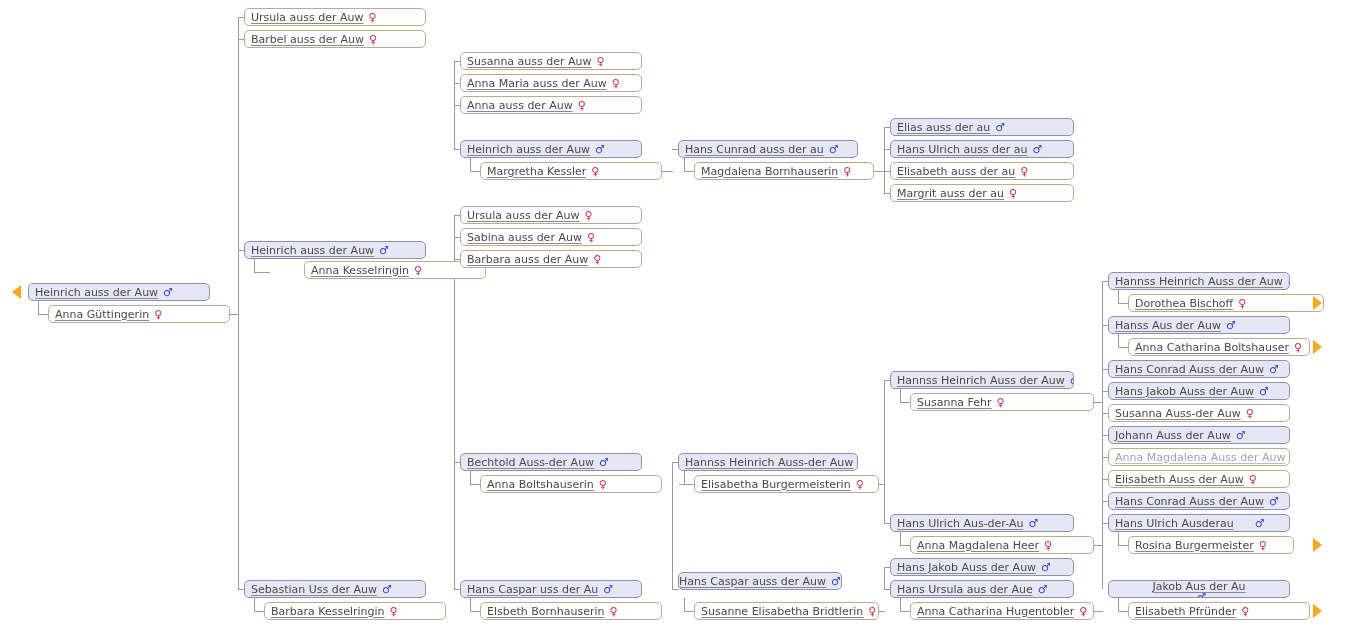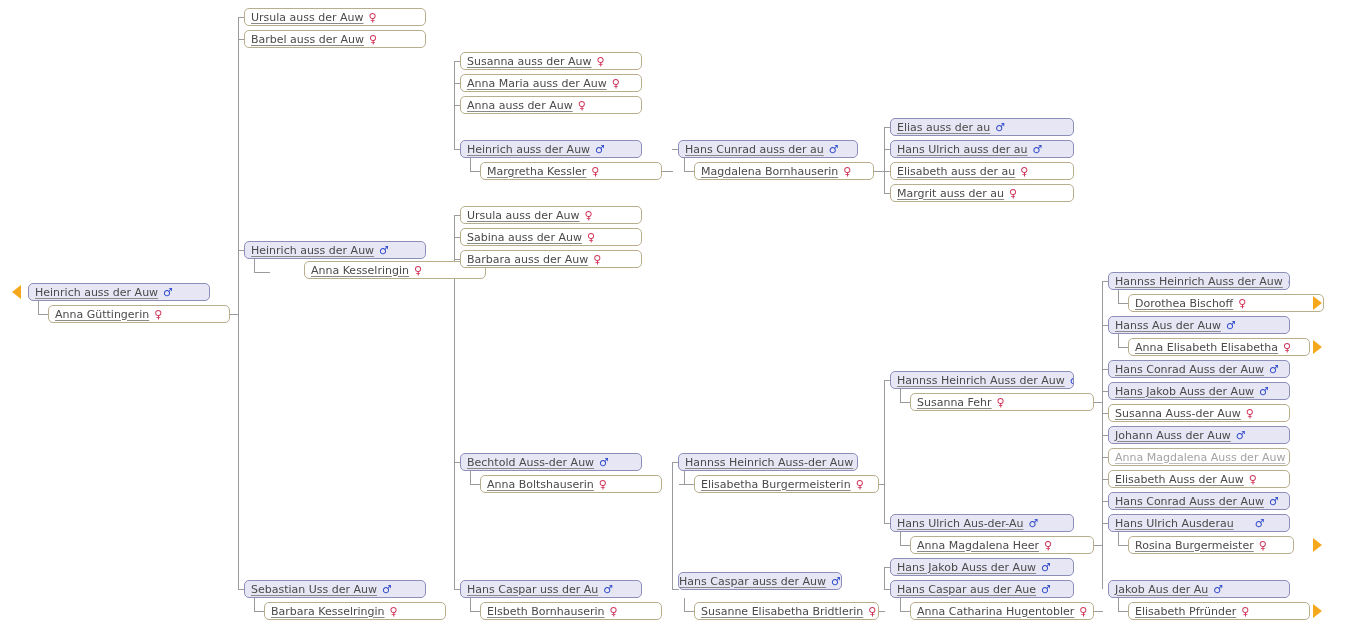--- a/index.html
+++ b/index.html
@@ -286,41 +286,41 @@
     </div>
     <div class="node female" style="left: 910px; top: 536px; width: 184px;">
       <span class="nm">Anna Magdalena Heer</span>
       <span class="sx f">♀</span>
     </div>
     <div class="node" style="left: 890px; top: 558px; width: 184px;">
       <span class="nm">Hans Jakob Auss der Auw</span>
       <span class="sx m">♂</span>
     </div>
     <div class="node" style="left: 890px; top: 580px; width: 184px;">
-      <span class="nm">Hans Caspar aus der Aue</span>
+      <span class="nm">Hans Ursula aus der Aue</span>
       <span class="sx m">♂</span>
     </div>
     <div class="node female" style="left: 910px; top: 602px; width: 184px;">
       <span class="nm">Anna Catharina Hugentobler</span>
       <span class="sx f">♀</span>
     </div>
     <div class="node" style="left: 1108px; top: 272px; width: 182px;">
       <span class="nm">Hannss Heinrich Auss der Auw</span>
       <span class="sx m">♂</span>
     </div>
     <div class="node female" style="left: 1128px; top: 294px; width: 196px;">
       <span class="nm">Dorothea Bischoff</span>
       <span class="sx f">♀</span>
     </div>
     <div class="node" style="left: 1108px; top: 316px; width: 182px;">
       <span class="nm">Hanss Aus der Auw</span>
       <span class="sx m">♂</span>
     </div>
     <div class="node female" style="left: 1128px; top: 338px; width: 182px;">
-      <span class="nm">Anna Elisabeth Elisabetha</span>
+      <span class="nm">Anna Catharina Boltshauser</span>
       <span class="sx f">♀</span>
     </div>
     <div class="node" style="left: 1108px; top: 360px; width: 182px;">
       <span class="nm">Hans Conrad Auss der Auw</span>
       <span class="sx m">♂</span>
     </div>
     <div class="node" style="left: 1108px; top: 382px; width: 182px;">
       <span class="nm">Hans Jakob Auss der Auw</span>
       <span class="sx m">♂</span>
     </div>
@@ -344,21 +344,21 @@
       <span class="sx m">♂</span>
     </div>
     <div class="node" style="left: 1108px; top: 514px; width: 182px; gap: 16px;">
       <span class="nm">Hans Ulrich Ausderau</span>
       <span class="sx m">♂</span>
     </div>
     <div class="node female" style="left: 1128px; top: 536px; width: 166px;">
       <span class="nm">Rosina Burgermeister</span>
       <span class="sx f">♀</span>
     </div>
-    <div class="node" style="left: 1108px; top: 580px; width: 182px;">
+    <div class="node" style="left: 1108px; top: 580px; width: 182px; flex-direction: column;">
       <span class="nm">Jakob Aus der Au</span>
       <span class="sx m">♂</span>
     </div>
     <div class="node female" style="left: 1128px; top: 602px; width: 182px;">
       <span class="nm">Elisabeth Pfründer</span>
       <span class="sx f">♀</span>
     </div>
     <div class="arrow left" style="left: 12px; top: 285px;"></div>
     <div class="arrow right" style="left: 1313px; top: 296px;"></div>
     <div class="arrow right" style="left: 1313px; top: 340px;"></div>

